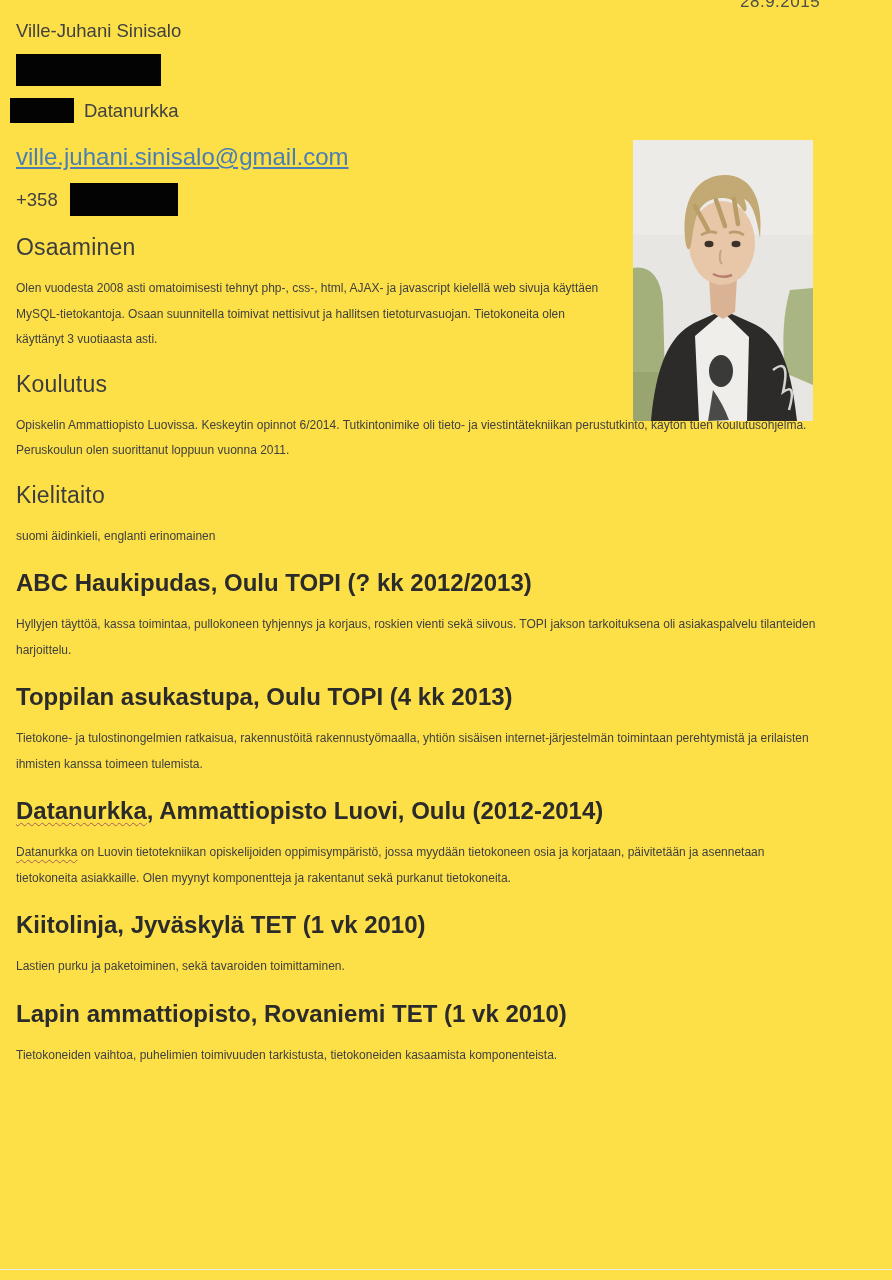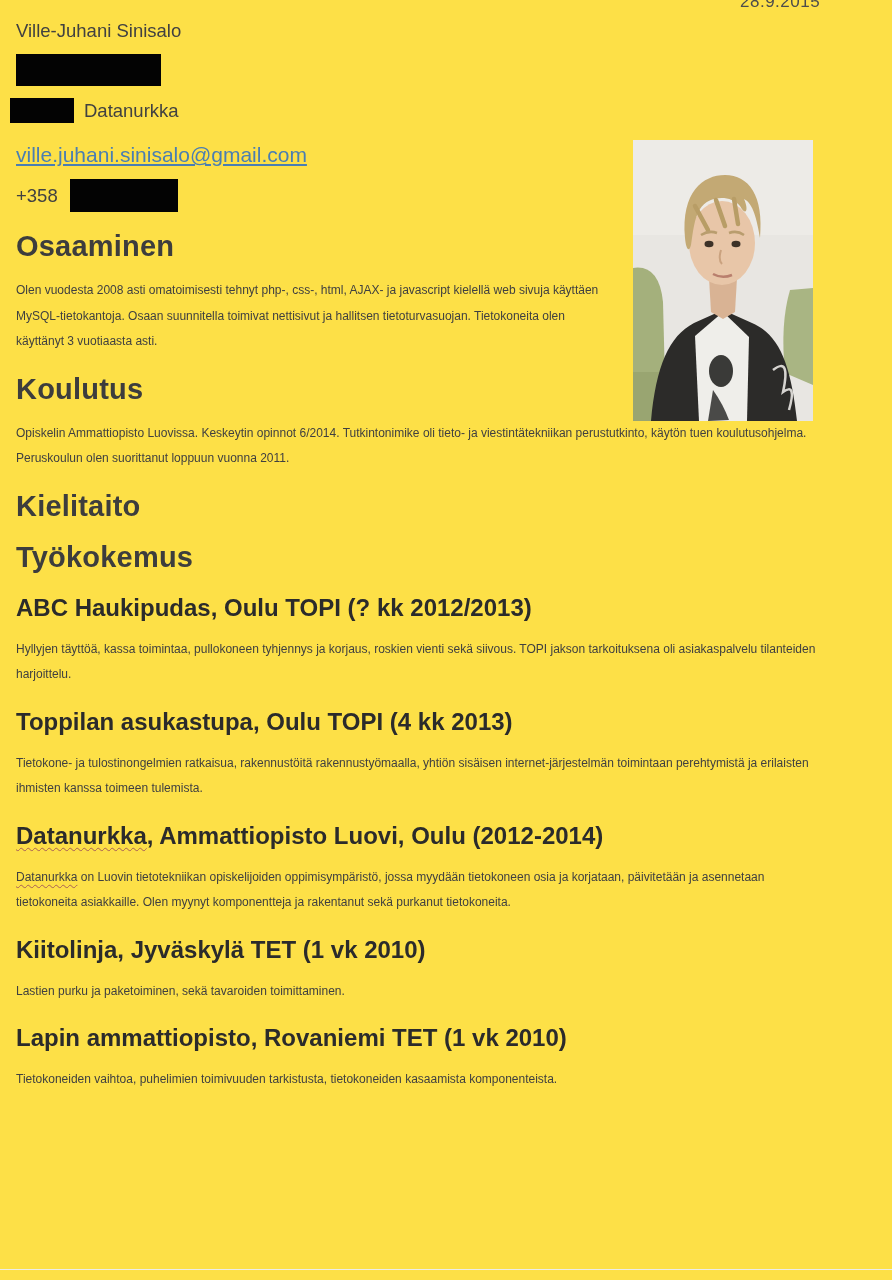--- a/index.html
+++ b/index.html
@@ -20,32 +20,32 @@
   .name { padding-top:20px; font-size:18.5px; color:#414141; }
 
   .redaction { background:#030303; }
   .bar-address { width:145px; height:32px; margin-top:12px; }
   .city-row { margin-top:12px; display:flex; align-items:center; }
   .bar-city { width:64px; height:25px; margin-left:-6px; margin-right:10px; }
   .city { font-size:18.5px; color:#414141; }
 
   .email-row { margin-top:20px; }
   .email-link {
-    font-size:21px; color:#4a7eb2; text-decoration:underline;
+    font-size:24px; color:#4a7eb2; text-decoration:underline;
     text-decoration-color:#4a7eb2; cursor:pointer;
   }
 
   .phone-row { margin-top:12px; display:flex; align-items:center; }
   .phone-prefix { font-size:18.5px; color:#414141; margin-right:12px; }
   .bar-phone { width:108px; height:33px; }
 
   .birth { margin-top:16px; font-size:18.5px; color:#414141; }
 
   h2.section-title {
-    margin-top:18px; font-size:29px; font-weight:700; color:#3d3d3d;
+    margin-top:18px; font-size:23px; font-weight:400; color:#3d3d3d;
     letter-spacing:0.2px;
   }
   h3.job-title {
     margin-top:20px; font-size:24px; font-weight:700; color:#2b2b2b;
   }
   p.body-text {
     margin-top:15px; font-size:12px; line-height:25.5px; color:#404040;
     max-width:806px;
   }
   p.skills-text { max-width:600px; }
@@ -120,22 +120,22 @@
     </div>
 
 
     <h2 class="section-title">Osaaminen</h2>
     <p class="body-text skills-text">Olen vuodesta 2008 asti omatoimisesti tehnyt php-, css-, html, AJAX- ja javascript kielellä web sivuja käyttäen MySQL-tietokantoja. Osaan suunnitella toimivat nettisivut ja hallitsen tietoturvasuojan. Tietokoneita olen käyttänyt 3 vuotiaasta asti.</p>
 
     <h2 class="section-title">Koulutus</h2>
     <p class="body-text">Opiskelin Ammattiopisto Luovissa. Keskeytin opinnot 6/2014. Tutkintonimike oli tieto- ja viestintätekniikan perustutkinto, käytön tuen koulutusohjelma. Peruskoulun olen suorittanut loppuun vuonna 2011.</p>
 
     <h2 class="section-title">Kielitaito</h2>
+    <p class="body-text">suomi äidinkieli, englanti erinomainen</p>
 
-    <h2 class="section-title">Työkokemus</h2>
 
     <h3 class="job-title">ABC Haukipudas, Oulu TOPI (? kk 2012/2013)</h3>
     <p class="body-text">Hyllyjen täyttöä, kassa toimintaa, pullokoneen tyhjennys ja korjaus, roskien vienti sekä siivous. TOPI jakson tarkoituksena oli asiakaspalvelu tilanteiden harjoittelu.</p>
 
     <h3 class="job-title">Toppilan asukastupa, Oulu TOPI (4 kk 2013)</h3>
     <p class="body-text">Tietokone- ja tulostinongelmien ratkaisua, rakennustöitä rakennustyömaalla, yhtiön sisäisen internet-järjestelmän toimintaan perehtymistä ja erilaisten ihmisten kanssa toimeen tulemista.</p>
 
     <h3 class="job-title"><span class="spellcheck">Datanurkka</span><span>, Ammattiopisto Luovi, Oulu (2012-2014)</span></h3>
     <p class="body-text"><span class="spellcheck">Datanurkka</span><span> on Luovin tietotekniikan opiskelijoiden oppimisympäristö, jossa myydään tietokoneen osia ja korjataan, päivitetään ja asennetaan tietokoneita asiakkaille. Olen myynyt komponentteja ja rakentanut sekä purkanut tietokoneita.</span></p>
 

